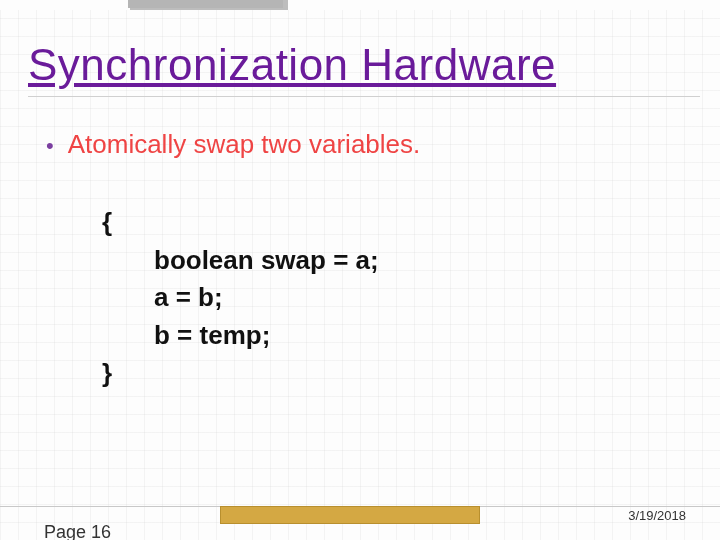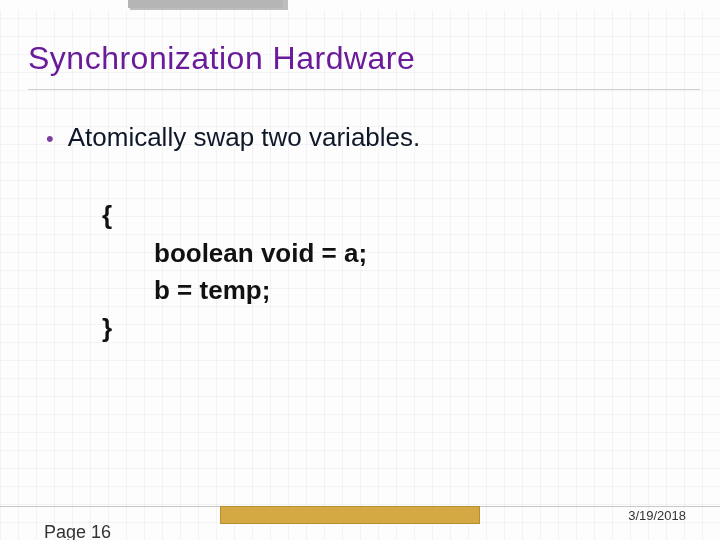--- a/index.html
+++ b/index.html
@@ -33,42 +33,43 @@
     width: 155px; height: 8px;
     background: #b5b5b5;
   }
   .slide {
     position: absolute;
     inset: 0;
     padding: 26px 20px 0 28px;
   }
   .title {
     color: #6a1b9a;
-    font-size: 32px;
+    font-size: 44px;
     font-weight: 400;
     letter-spacing: 0.5px;
     margin-top: 14px;
     margin-bottom: 32px;
     border-bottom: 1px solid #d0d0d0;
-    padding-bottom: 12px;
+    padding-bottom: 6px;
+    text-decoration: underline;
   }
   .bullet-row {
     display: flex;
     align-items: baseline;
     margin-left: 18px;
     margin-bottom: 44px;
   }
   .bullet-dot {
     color: #7b3fa0;
     font-size: 22px;
     margin-right: 14px;
     line-height: 1;
   }
   .bullet-text {
-    color: #0f172a;
+    color: #ef4444;
     font-size: 26px;
   }
   .code-block {
     margin-left: 48px;
     color: #111;
     font-size: 26px;
     font-weight: 700;
     line-height: 1.45;
   }
   .code-line { white-space: pre; }
@@ -118,21 +119,22 @@
 <div class="slide">
   <h1 class="title">Synchronization Hardware</h1>
 
   <div class="bullet-row">
     <span class="bullet-dot">•</span>
     <span class="bullet-text">Atomically swap two variables.</span>
   </div>
 
   <div class="code-block">
     <div class="code-line ind1">{</div>
-    <div class="code-line ind2">boolean void = a;</div>
+    <div class="code-line ind2">boolean swap = a;</div>
+    <div class="code-line ind2">a = b;</div>
     <div class="code-line ind2">b = temp;</div>
     <div class="code-line ind1">}</div>
   </div>
 </div>
 
 <div class="footer">
   <div class="footer-line"></div>
   <div class="footer-gold"></div>
   <div class="page-num">Page 16</div>
   <div class="date">3/19/2018</div>

